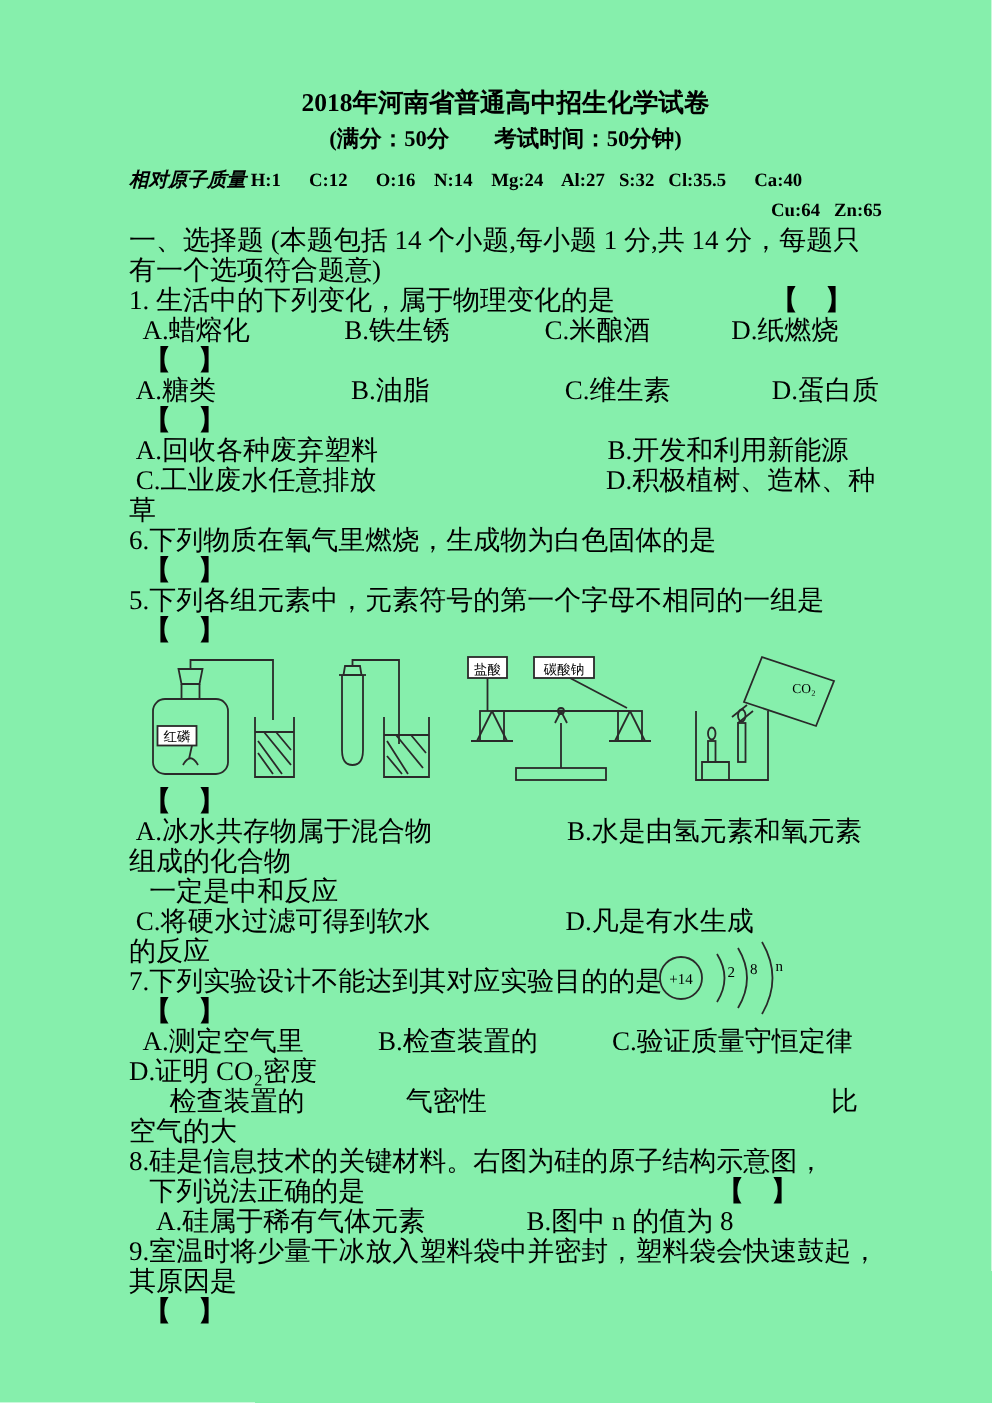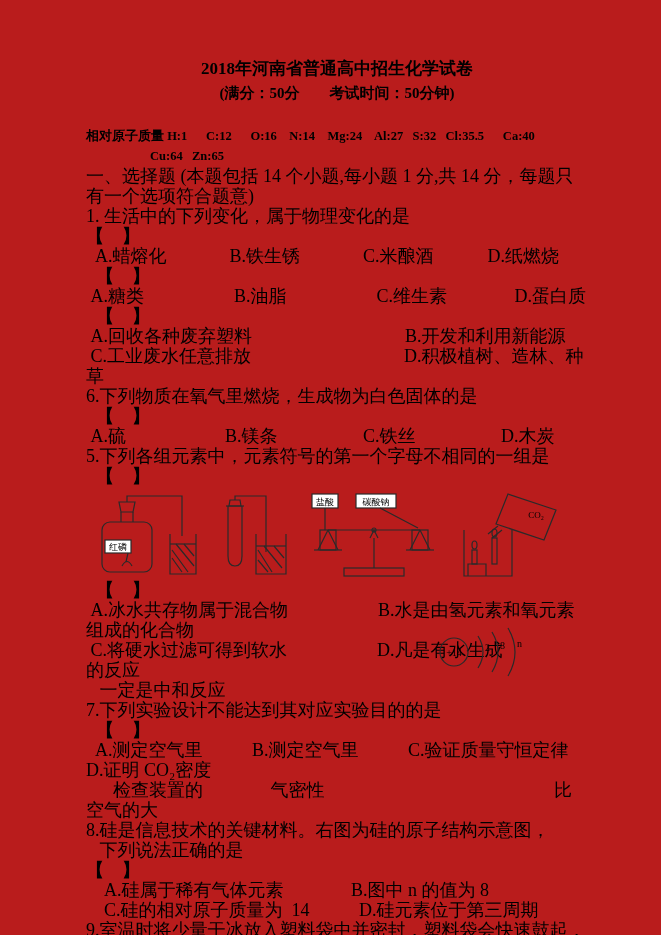--- a/index.html
+++ b/index.html
@@ -1,25 +1,25 @@
 <!DOCTYPE html>
 <html><head>
 <meta charset="utf-8">
 <style>
   html,body{margin:0;padding:0;background:#ffffff;}
-  .page{position:relative;width:661px;height:935px;background:#b91c1c;overflow:hidden;
+  .page{position:relative;width:661px;height:935px;background:#86efac;overflow:hidden;
         font-family:"Liberation Serif","DejaVu Serif",serif;color:#000;}
   .content{position:absolute;left:86px;top:56px;width:502px;}
   .title{text-align:center;font-size:17px;font-weight:bold;line-height:26px;}
-  .subtitle{text-align:center;font-size:15px;font-weight:bold;line-height:22px;margin-bottom:22px;}
+  .subtitle{text-align:center;font-size:15px;font-weight:bold;line-height:22px;margin-bottom:6px;}
   .masses{font-weight:bold;font-size:12.5px;line-height:20px;white-space:pre-wrap;}
-  .masses .lbl{font-size:13px;}
-  .masses2{padding-left:64px;}
+  .masses .lbl{font-size:13px;font-style:italic;}
+  .masses2{padding-left:64px;text-align:right;}
   .line{font-size:18px;line-height:20px;white-space:pre-wrap;}
-  .flexline{display:flex;flex-direction:column;}
+  .flexline{display:flex;}
   .flexline .grow{flex:1;}
   .bracket{font-weight:bold;white-space:pre;}
   .bracket-line{padding-left:10px;font-weight:bold;}
   .figure-row{display:flex;align-items:flex-end;gap:8px;height:92px;padding:2px 0 0 6px;}
   .figure-row svg, .atom-diagram svg{stroke:#2a2a2a;fill:none;stroke-width:1.2;}
   svg text{stroke:none;fill:#000;font-family:"Liberation Serif","DejaVu Serif",serif;}
   .atom-diagram{position:absolute;left:350px;top:566px;}
 </style>
 </head>
 <body>
@@ -51,21 +51,20 @@
 
     <div>
       <div class="line bracket-line">【　】</div>
       <div class="line"> A.回收各种废弃塑料                                  B.开发和利用新能源</div>
       <div class="line"> C.工业废水任意排放                                  D.积极植树、造林、种草</div>
     </div>
 
     <div>
       <div class="line">6.下列物质在氧气里燃烧，生成物为白色固体的是</div>
       <div class="line bracket-line">【　】</div>
-      <div class="line"> A.硫                      B.镁条                   C.铁丝                   D.木炭</div>
     </div>
 
     <div>
       <div class="line">5.下列各组元素中，元素符号的第一个字母不相同的一组是</div>
       <div class="line bracket-line">【　】</div>
     </div>
 
     <div class="figure-row">
 
       <svg width="112" height="86" viewBox="0 0 112 86">
@@ -121,53 +120,52 @@
         <ellipse cx="18.5" cy="53" rx="2.5" ry="4"></ellipse>
         <rect x="36" y="46" width="5" height="26"></rect>
         <ellipse cx="38.5" cy="41" rx="2.5" ry="4"></ellipse>
       </svg>
 
     </div>
 
     <div>
       <div class="line bracket-line">【　】</div>
       <div class="line"> A.冰水共存物属于混合物                    B.水是由氢元素和氧元素组成的化合物</div>
+      <div class="line">   一定是中和反应</div>
       <div class="line"> C.将硬水过滤可得到软水                    D.凡是有水生成                          的反应</div>
-      <div class="line">   一定是中和反应</div>
     </div>
 
     <div class="atom-diagram">
       <svg width="118" height="58" viewBox="0 0 118 58">
         <circle cx="18" cy="30" r="14"></circle>
         <text x="18" y="34" font-size="10" text-anchor="middle">+14</text>
         <path d="M42,14 Q52,30 42,46"></path>
         <path d="M56,10 Q68,30 56,50"></path>
         <path d="M72,6 Q86,30 72,54"></path>
         <text x="49" y="29" font-size="10">2</text>
         <text x="64" y="27" font-size="10">8</text>
         <text x="81" y="25" font-size="10">n</text>
       </svg>
     </div>
 
     <div>
       <div class="line">7.下列实验设计不能达到其对应实验目的的是</div>
       <div class="line bracket-line">【　】</div>
-      <div class="line">  A.测定空气里           B.测定空气里           C.验证质量守恒定律         D.证明 CO₂密度</div>
+      <div class="line">  A.测定空气里           B.检查装置的           C.验证质量守恒定律         D.证明 CO₂密度</div>
       <div class="line">      检查装置的               气密性                                                   比空气的大</div>
     </div>
 
     <div>
       <div class="line">8.硅是信息技术的关键材料。右图为硅的原子结构示意图，</div>
       <div class="line flexline">
         <span>   下列说法正确的是</span>
         <span class="grow"></span>
         <span class="bracket" style="margin-right:56px">【　】</span>
       </div>
       <div class="line">    A.硅属于稀有气体元素               B.图中 n 的值为 8</div>
-      <div class="line">    C.硅的相对原子质量为  14           D.硅元素位于第三周期</div>
     </div>
 
     <div>
       <div class="line">9.室温时将少量干冰放入塑料袋中并密封，塑料袋会快速鼓起，其原因是</div>
       <div class="line bracket-line">【　】</div>
     </div>
 
   </div>
 </div>
 

